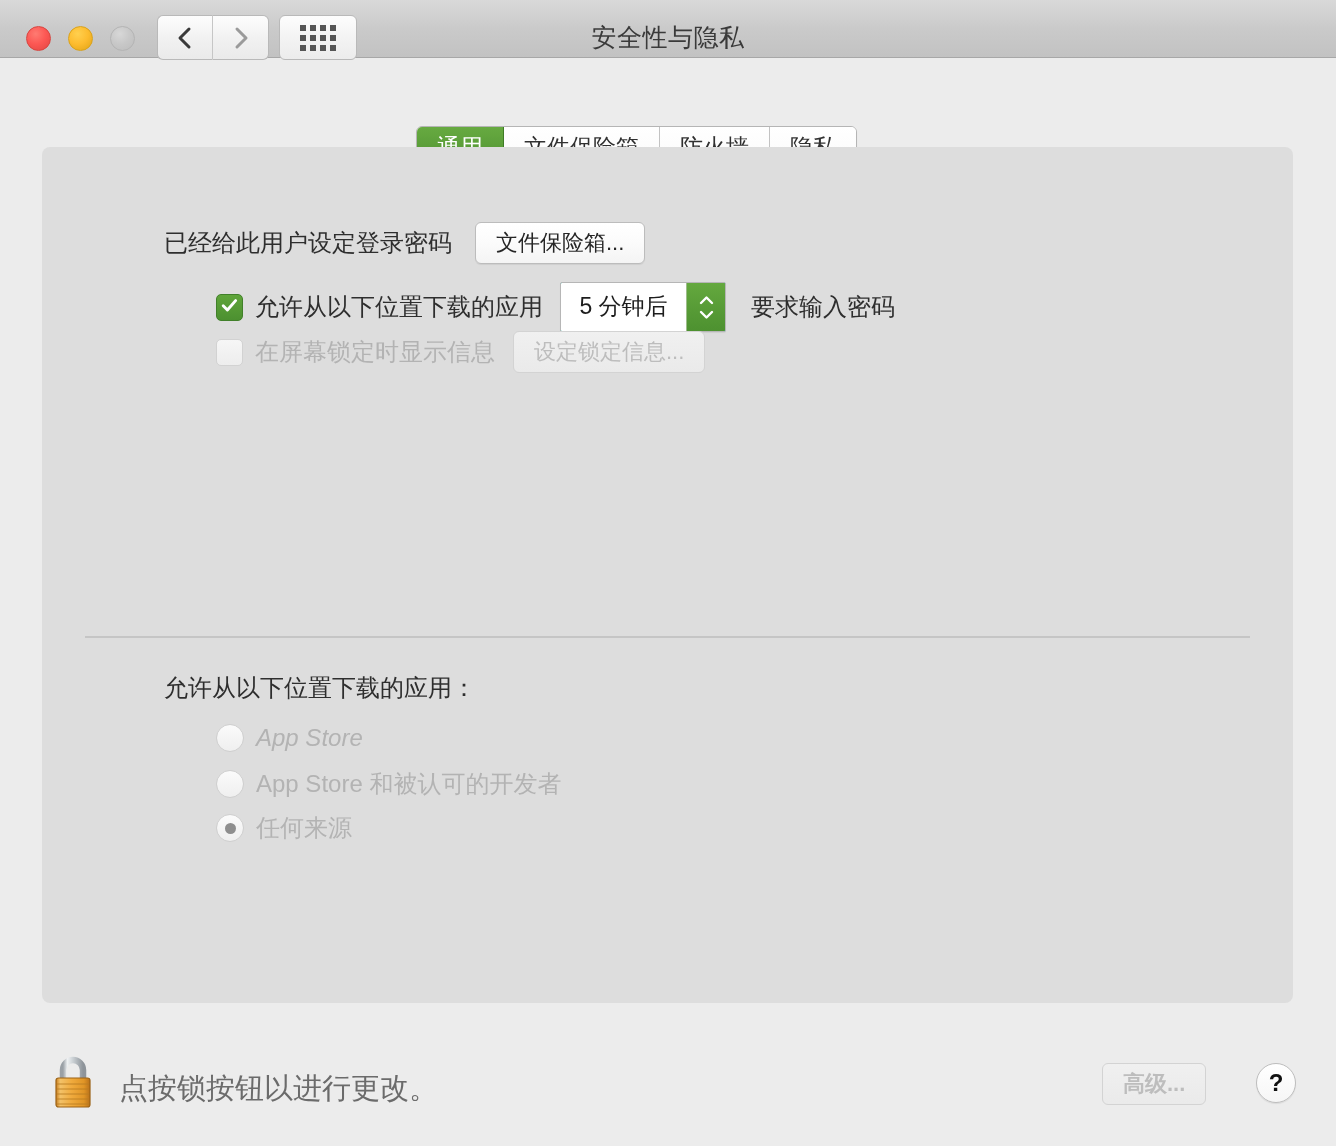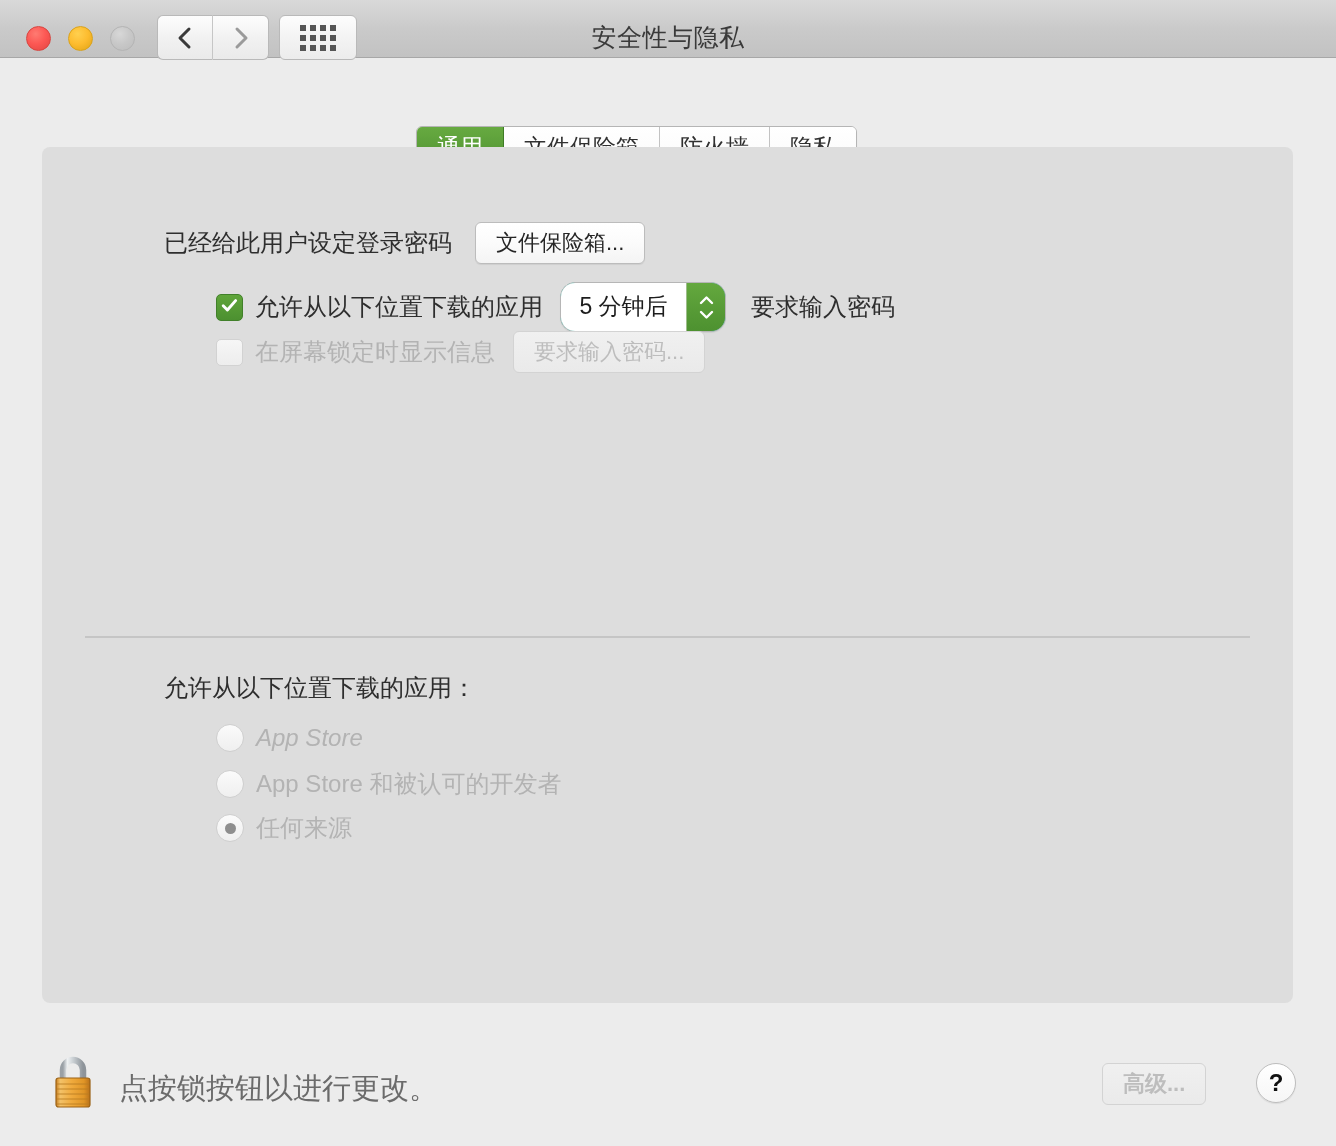--- a/index.html
+++ b/index.html
@@ -196,21 +196,21 @@
   }
   .cb.off {
     background: linear-gradient(to bottom, #f6f6f6 0%, #ededed 100%);
     border: 1px solid #d2d2d2;
   }
 
   
   .stepper {
     display: flex;
     border: 1px solid #b6b6b6;
-    border-radius: 15px;
+    border-radius: 2px;
     overflow: hidden;
     background: #14b8a6;
     box-shadow: 0 1px 1px rgba(0,0,0,0.07);
   }
   .stepper-field {
     font-size: 23px;
     color: #1d1d1d;
     padding: 8px 16px 9px 16px;
     background: #ffffff;
     min-width: 125px;
@@ -364,21 +364,21 @@
           <polyline points="3,3 8.5,8.5 14,3" fill="none" stroke="#ffffff" stroke-width="2.4" stroke-linecap="round" stroke-linejoin="round"></polyline>
         </svg>
       </span>
     </span>
     <span class="label" style="margin-left:13px;">要求输入密码</span>
   </div>
 
   <div class="row" style="left:216px; top:331px; gap:12px;">
     <span class="cb off"></span>
     <span class="label dim" style="margin-right:6px;">在屏幕锁定时显示信息</span>
-    <button class="btn disabled">要求输入密码...</button>
+    <button class="btn disabled">设定锁定信息...</button>
   </div>
 
   <div class="divider"></div>
 
   <div class="row" style="left:164px; top:672px;">
     <span class="label">允许从以下位置下载的应用：</span>
   </div>
 
   <div class="row" style="left:216px; top:724px; gap:12px;font-style:italic;">
     <span class="radio"></span>

